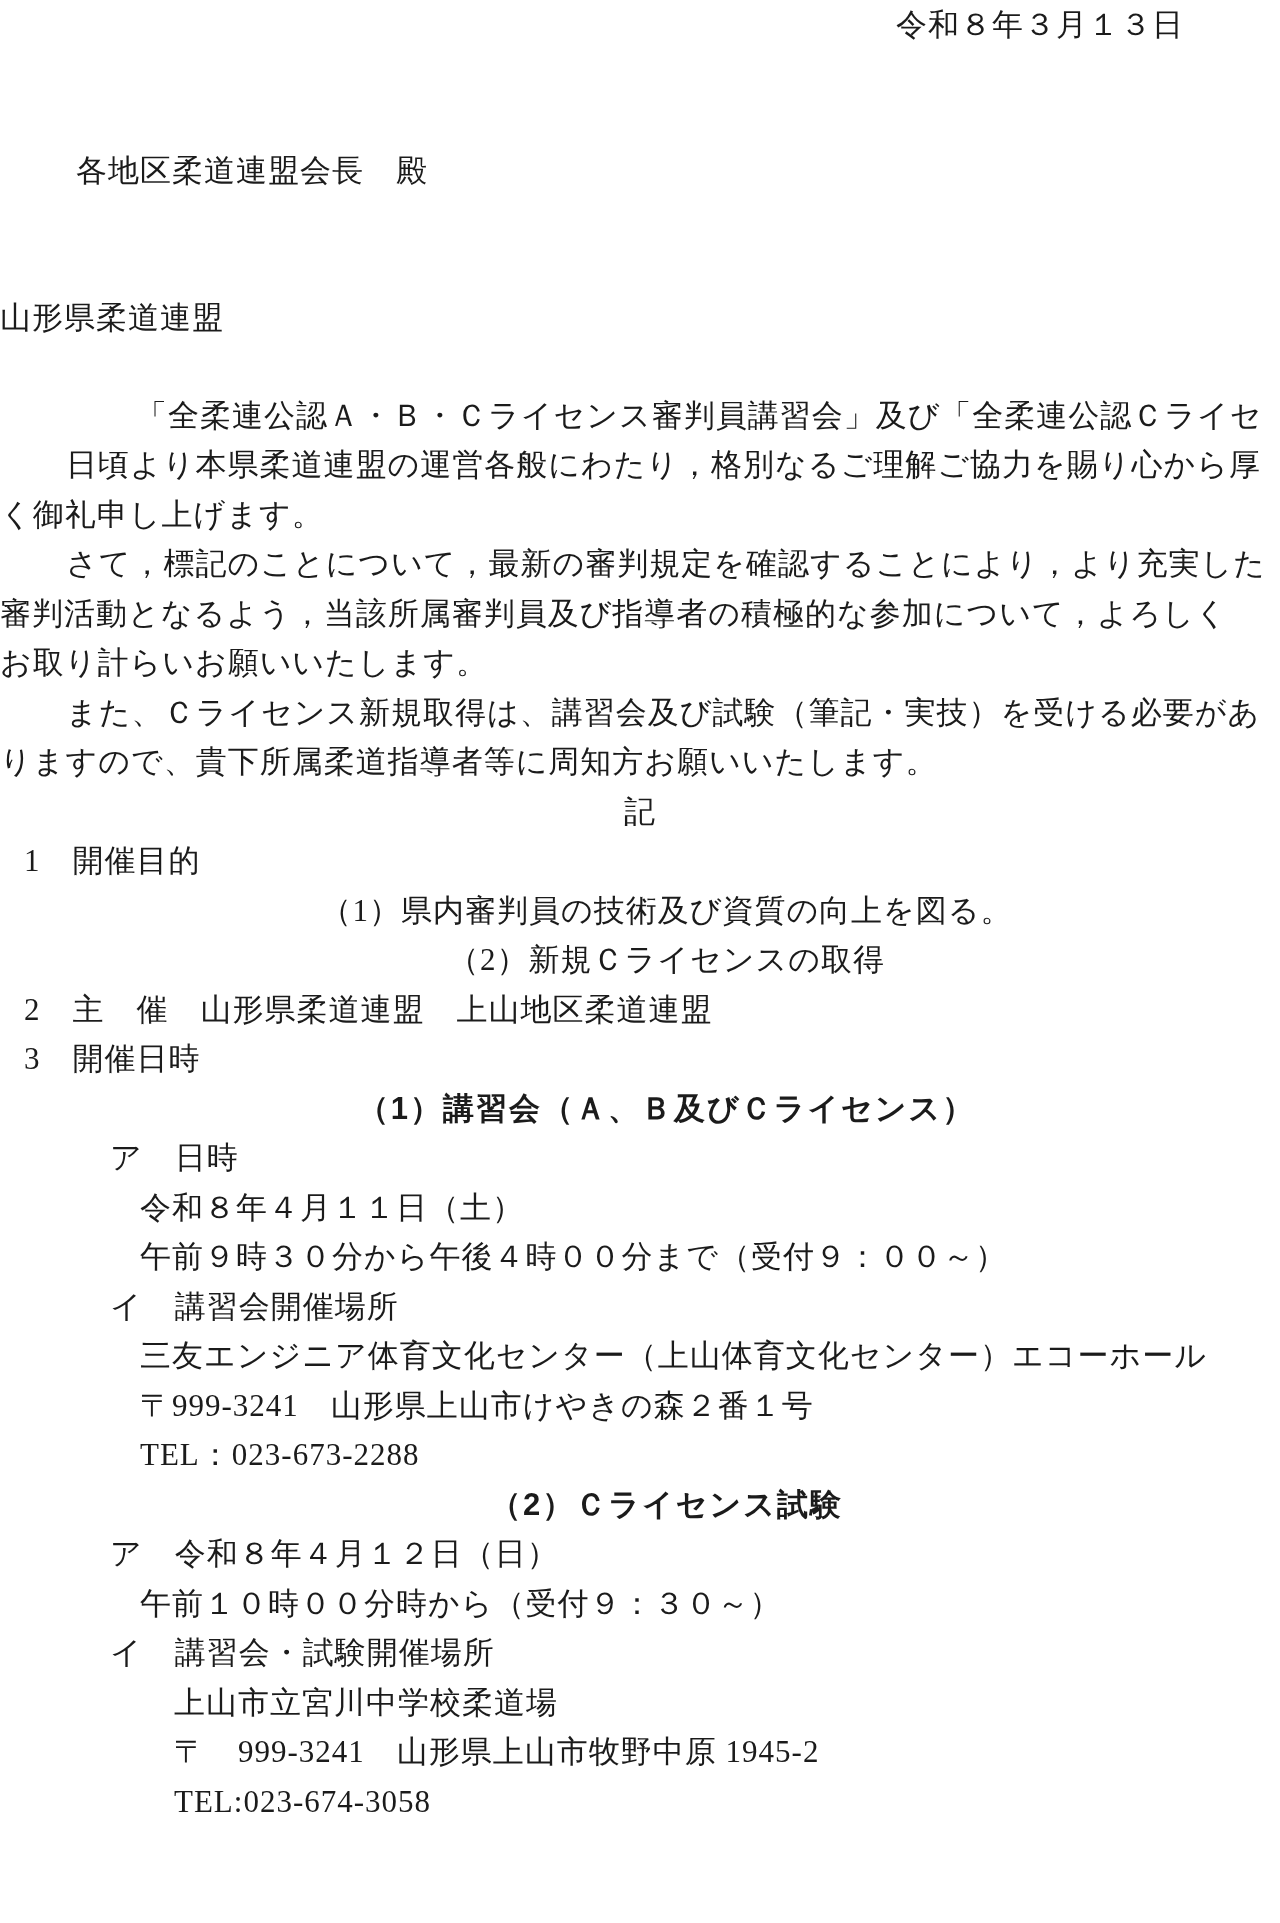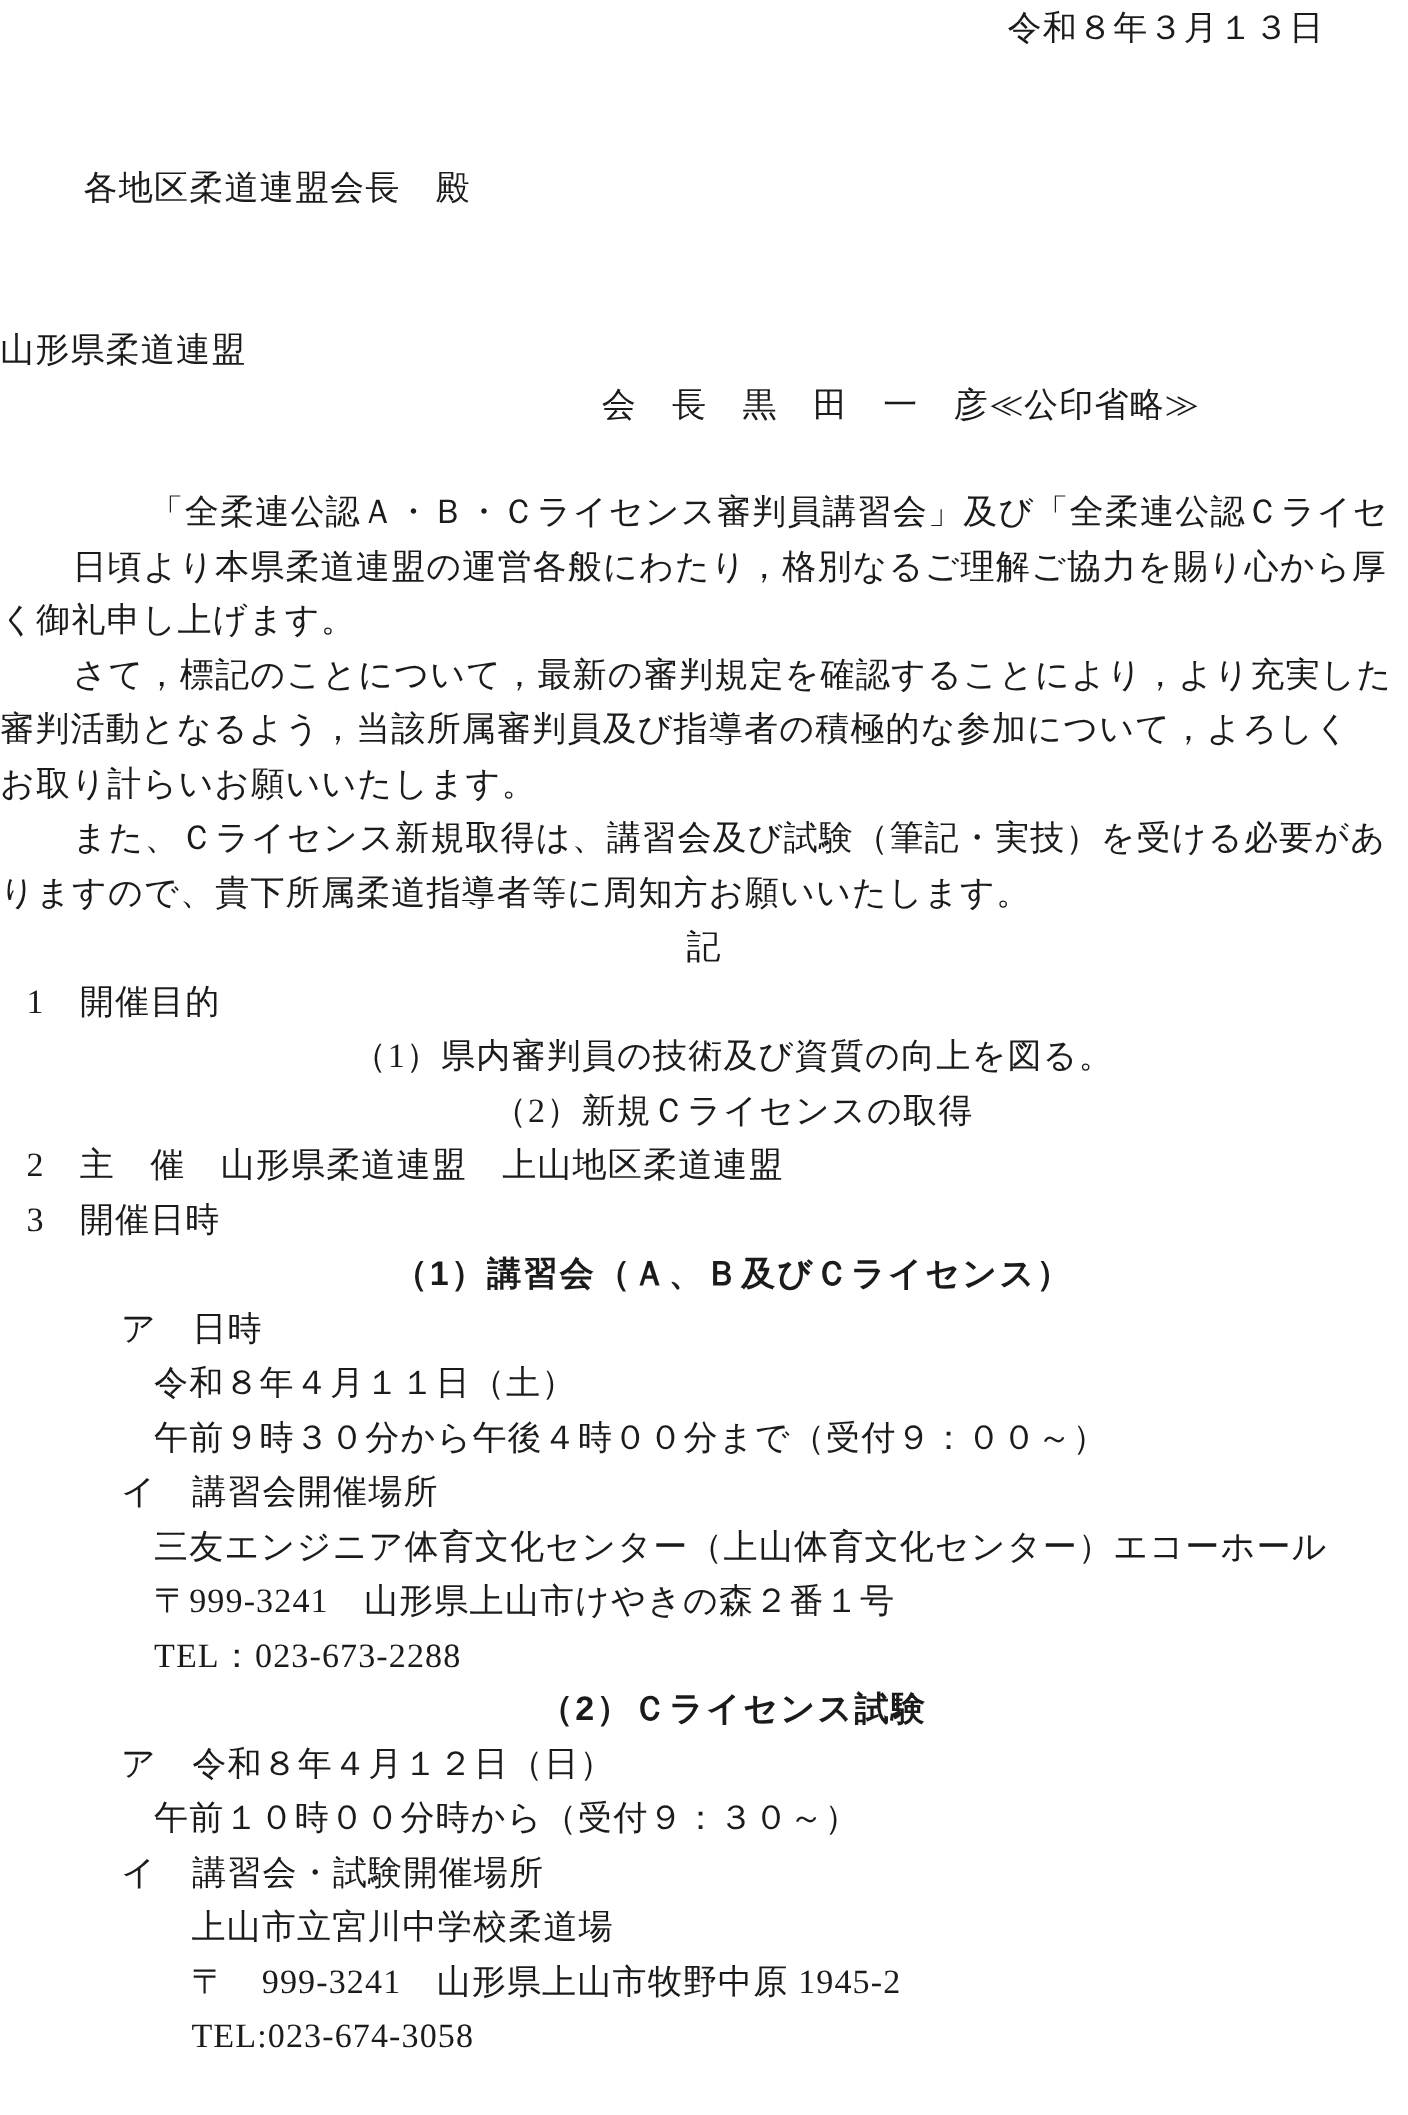--- a/index.html
+++ b/index.html
@@ -18,21 +18,21 @@
     color: #1b1b1b;
     font-family: "Liberation Serif", "DejaVu Serif", serif;
   }
   .line {
     line-height: 49.5px;
     font-size: 31px;
     letter-spacing: 1px;
     white-space: pre;
   }
   
-  .date-line   { text-align: right; padding-right: 76px; margin-left: 20px; }
+  .date-line   { text-align: right; padding-right: 96px; margin-left: 20px; }
   .recipient   { padding-left: 76px;  margin-top: 96px; }
   .sender-org  { margin-top: 98px; }
   .sender-name { padding-left: 547px; }
   .subject1    { padding-left: 136px; margin-top: 48px; }
   .subject2    { padding-left: 120px; margin-top: 4px; }
   
   .indent1 { padding-left: 66px; }   
   .indent0 { }   
   .center  { text-align: center; }   
   .num     { padding-left: 24px; }   
@@ -47,21 +47,20 @@
   }
 </style>
 </head>
 <body>
 
 <div class="page">
 
   <div class="line date-line">令和８年３月１３日</div>
   <div class="line recipient">各地区柔道連盟会長　殿</div>
   <div class="line sender-org">山形県柔道連盟</div>
-  <div class="line sender-name">会　長　黒　田　一　彦≪公印省略≫</div>
   <div class="line subject1">「全柔連公認Ａ・Ｂ・Ｃライセンス審判員講習会」及び「全柔連公認Ｃライセ</div>
 
   <div class="line indent1">日頃より本県柔道連盟の運営各般にわたり，格別なるご理解ご協力を賜り心から厚</div>
   <div class="line indent0">く御礼申し上げます。</div>
   <div class="line indent1">さて，標記のことについて，最新の審判規定を確認することにより，より充実した</div>
   <div class="line indent0">審判活動となるよう，当該所属審判員及び指導者の積極的な参加について，よろしく</div>
   <div class="line indent0">お取り計らいお願いいたします。</div>
   <div class="line indent1">また、Ｃライセンス新規取得は、講習会及び試験（筆記・実技）を受ける必要があ</div>
   <div class="line indent0">りますので、貴下所属柔道指導者等に周知方お願いいたします。</div>
 

